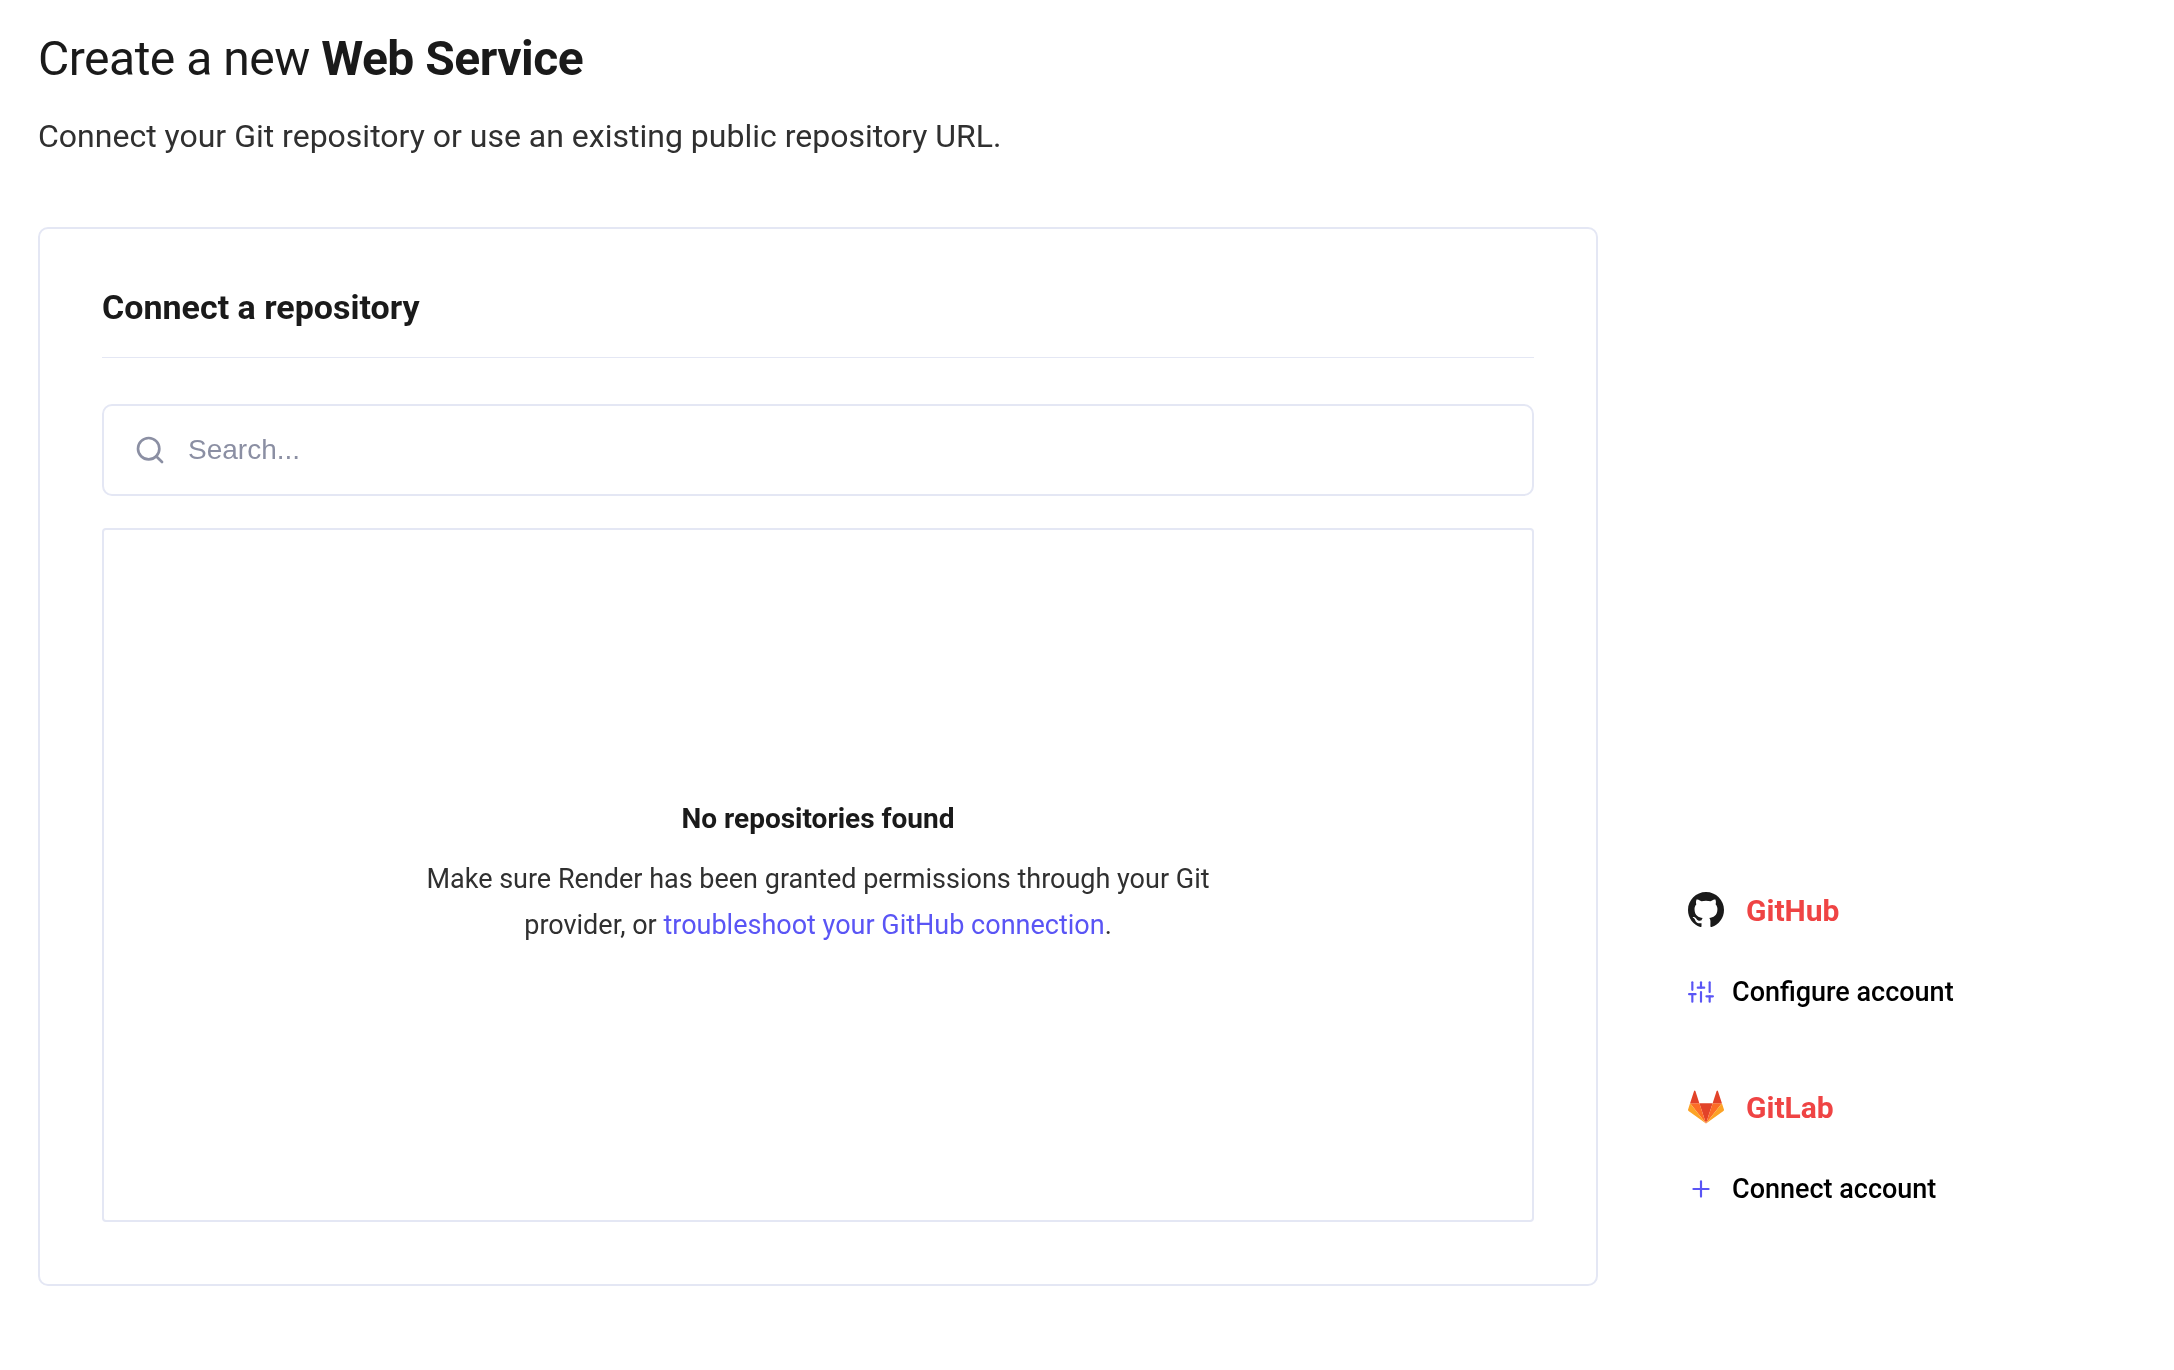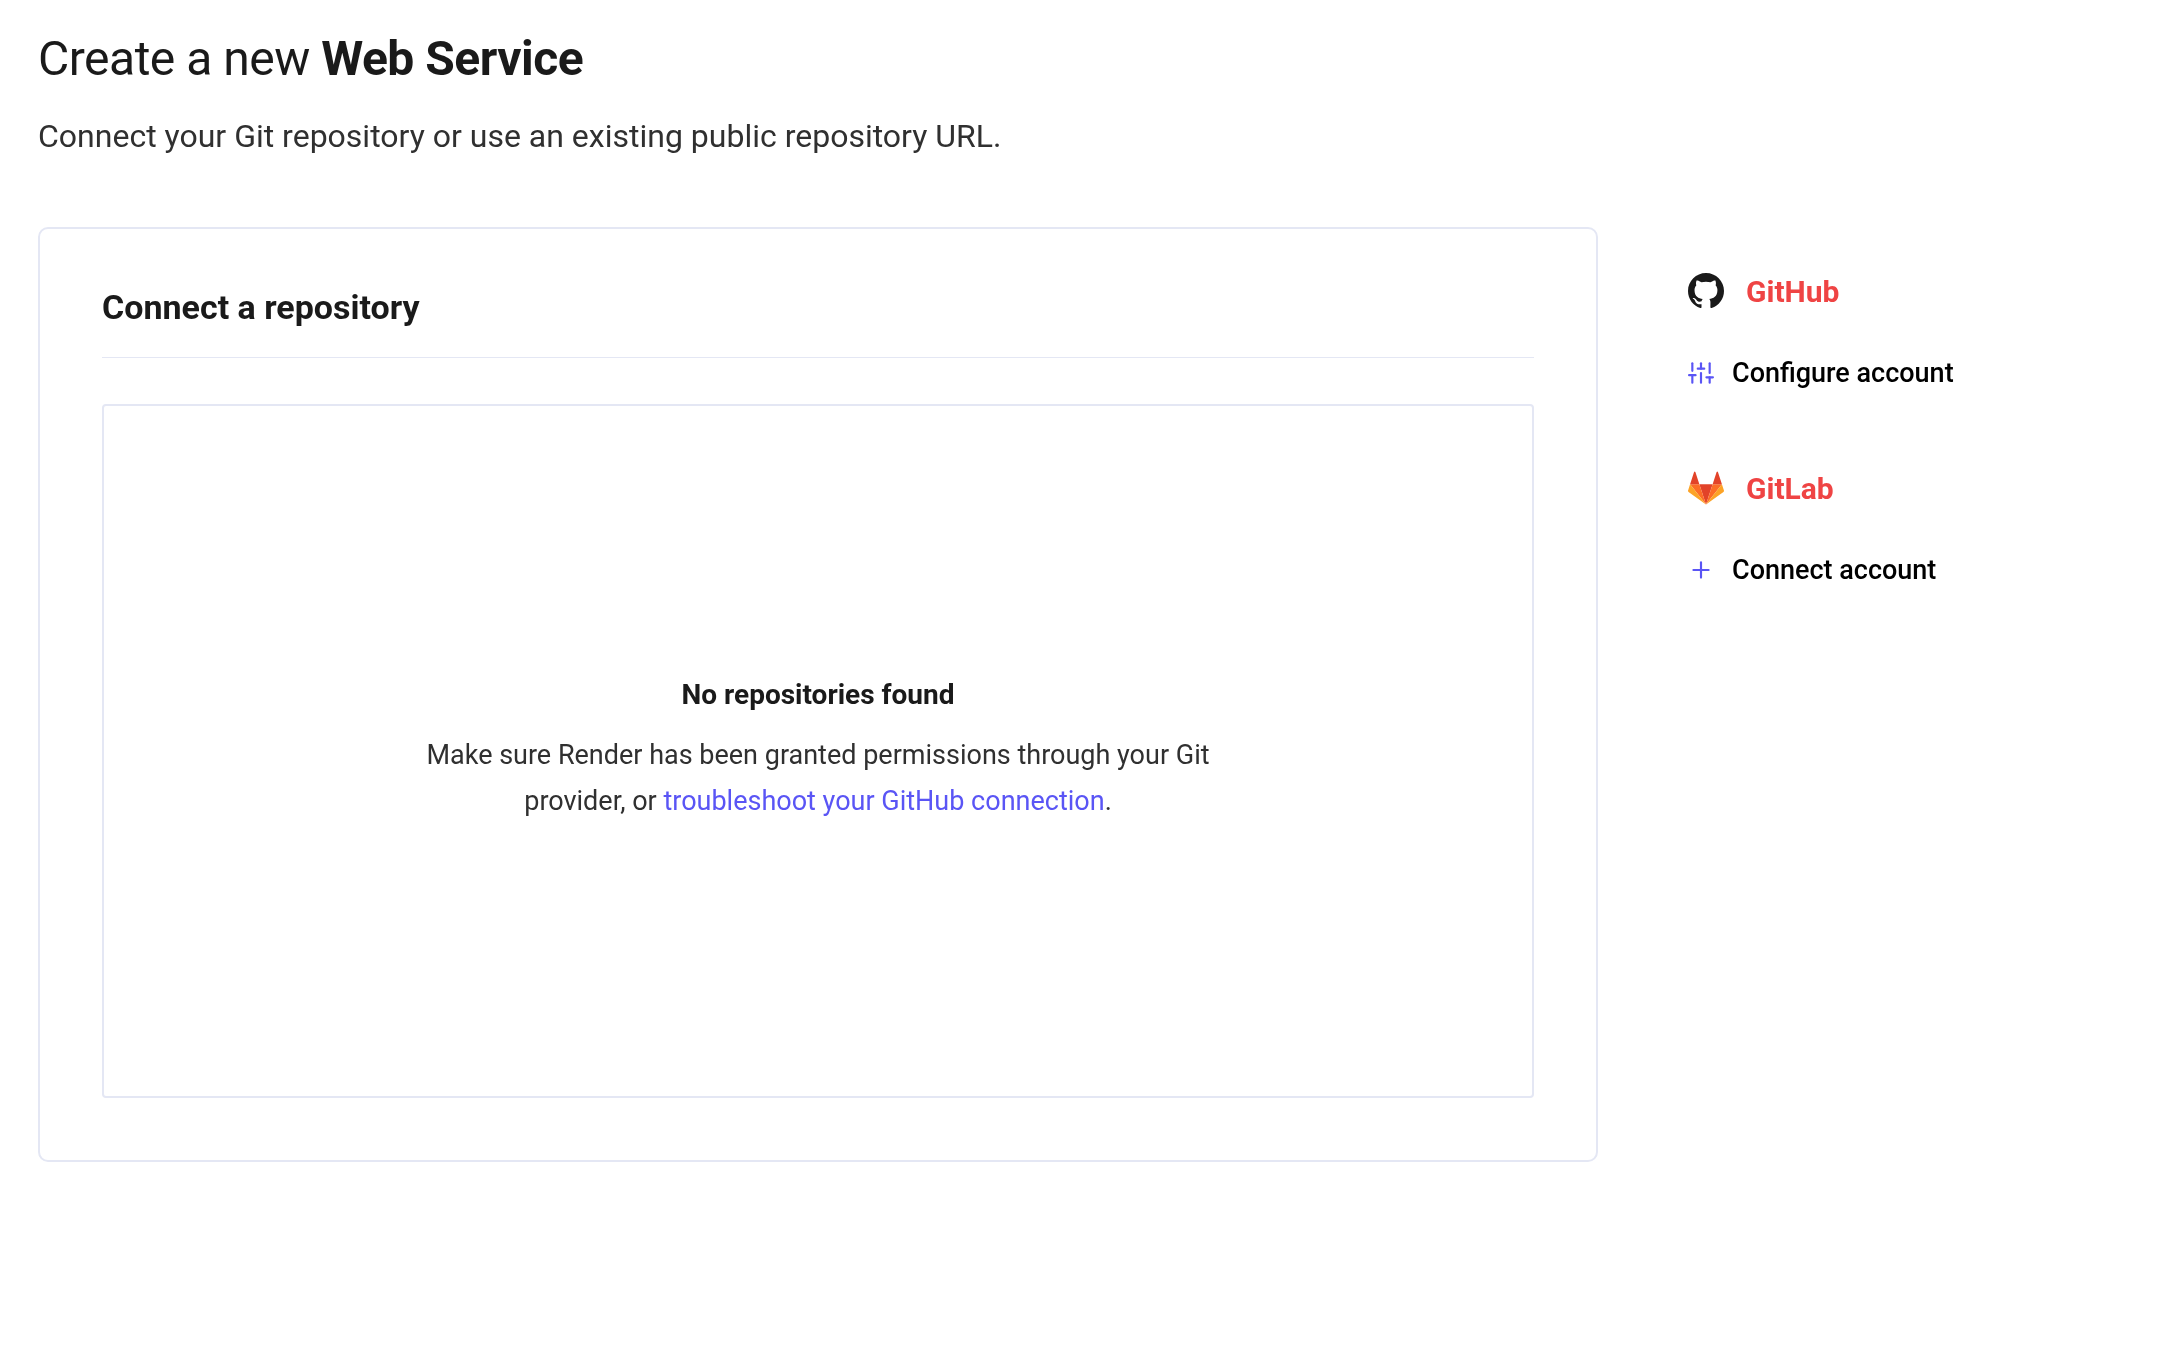--- a/index.html
+++ b/index.html
@@ -26,21 +26,21 @@
     }
     .page-subtitle {
       font-size: 32px;
       color: #303030;
       margin-bottom: 72px;
       font-weight: 400;
     }
     .main-layout {
       display: flex;
       gap: 90px;
-      align-items: flex-start;
+      align-items: flex-end;
     }
     .connect-card {
       flex: 0 0 1560px;
       border: 2px solid #e4e7f4;
       border-radius: 10px;
       padding: 58px 62px 62px;
     }
     .section-heading {
       font-size: 34px;
       font-weight: 700;
@@ -144,20 +144,27 @@
 </h1>
 
 <p class="page-subtitle">Connect your Git repository or use an existing public repository URL.</p>
 
 <div class="main-layout">
 
   <div class="connect-card">
     <h2 class="section-heading">Connect a repository</h2>
     <div class="divider"></div>
 
+    <div class="search-wrap">
+      <svg width="32" height="32" viewBox="0 0 24 24" fill="none" stroke="#8b8fa3" stroke-width="2" stroke-linecap="round" stroke-linejoin="round">
+        <circle cx="11" cy="11" r="8"></circle>
+        <line x1="21" y1="21" x2="16.65" y2="16.65"></line>
+      </svg>
+      <input class="search-input" type="text" placeholder="Search..." style="">
+    </div>
 
     <div class="repo-area">
       <div class="empty-title">No repositories found</div>
       <div class="empty-body">
         <span>Make sure Render has been granted permissions through your Git provider, or </span><a href="#" class="link">troubleshoot your GitHub connection</a><span>.</span>
       </div>
     </div>
   </div>
 
   <div class="sidebar">

